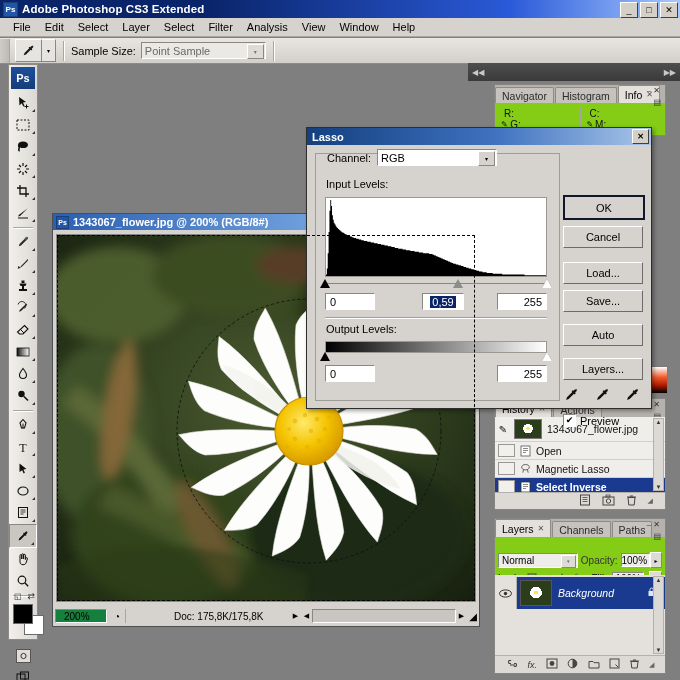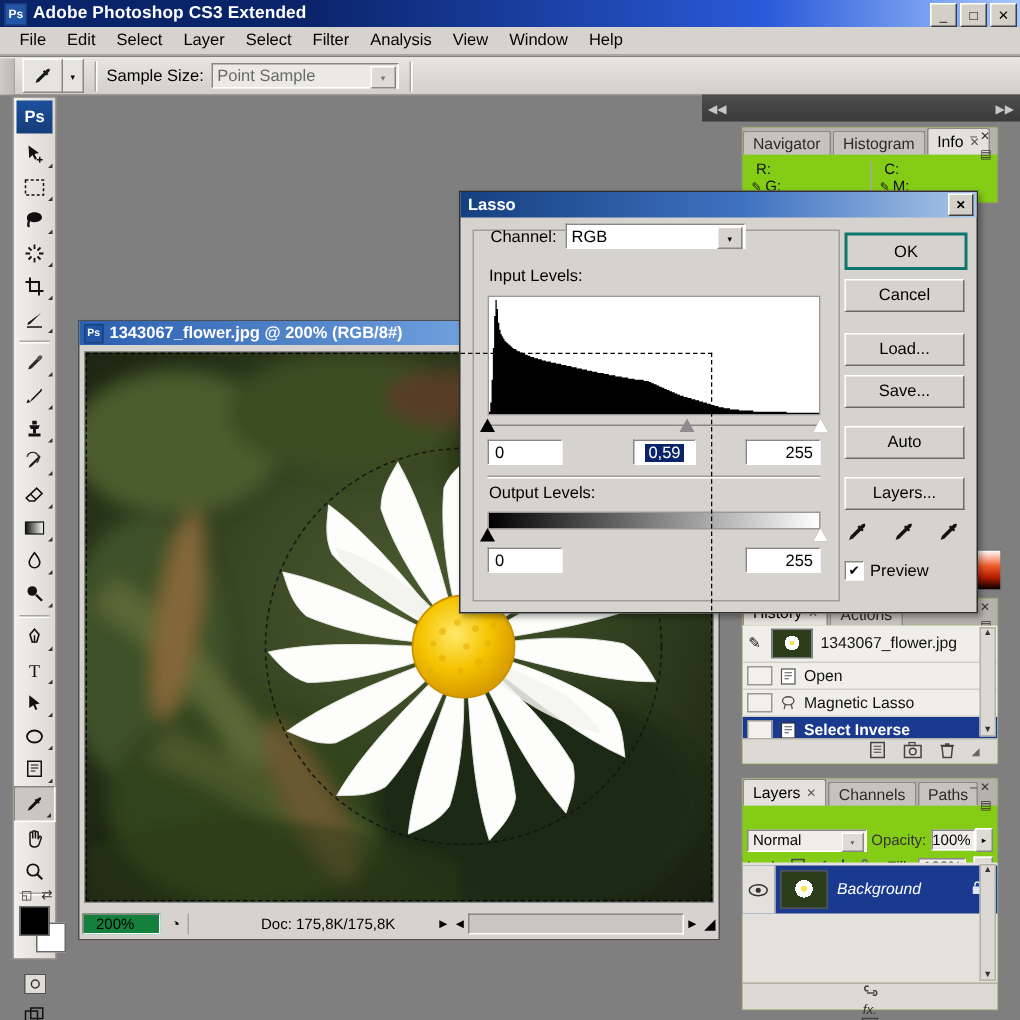--- a/index.html
+++ b/index.html
@@ -142,21 +142,21 @@
     border-bottom:1px solid #b4b1ac;}
   .lay-item{display:flex;align-items:center;height:32px;background:#1a3a8f;margin-top:2px;}
   .lay-eye{width:21px;height:32px;display:flex;align-items:center;justify-content:center;background:#e4e1dc;
     border-right:1px solid #b4b1ac;font-size:10px;}
   .lay-thumb{width:30px;height:24px;margin:0 6px 0 3px;border:1px solid #555;
     background:radial-gradient(circle at 50% 48%, #ffe14a 0 10%, #fff 10% 30%, #2c3d1c 30% 100%);}
   .lay-name{color:#fff;font-style:italic;font-size:10.5px;flex:1;}
   .lay-lock{margin-right:8px;font-size:9px;color:#cfd8ee;}
   .lay-foot{position:absolute;left:0;bottom:0;width:100%;height:18px;background:#dddad5;
     border-top:1px solid #b4b1ac;display:flex;align-items:center;justify-content:space-around;
-    padding:0 6px;box-sizing:border-box;font-size:10px;flex-direction:column;}
+    padding:0 6px;box-sizing:border-box;font-size:10px;}
 
   
   .colorchip{position:absolute;left:650px;top:366px;width:16px;height:26px;
     background:linear-gradient(to bottom,#fff 0%,#f05a2a 40%,#b01b00 70%,#000 100%);border:1px solid #7a7a7a;}
 
   
   .levels{position:absolute;left:306px;top:127px;width:346px;height:282px;
     background:#d6d3ce;border:1px solid #2e2e2e;box-sizing:border-box;
     box-shadow:2px 2px 4px rgba(0,0,0,.35);}
   .lv-title{height:17px;background:linear-gradient(to right,#14407f,#3f72c0 55%,#a9c6e8);
@@ -191,21 +191,21 @@
   .numfield.l{padding-left:4px;}
   .numfield.r{justify-content:flex-end;padding-right:4px;}
   .numfield.mid{justify-content:center;}
   .numfield .sel{background:#0a246a;color:#fff;padding:0 2px;}
   .outgrad{position:absolute;left:18px;top:196px;width:222px;height:12px;
     background:linear-gradient(to right,#000,#fff);border:1px solid #9b9893;box-sizing:border-box;}
   .btncol{position:absolute;right:10px;top:10px;width:78px;}
   .dbtn{width:78px;height:20px;background:#d6d3ce;border:1px solid;
     border-color:#fff #6e6b66 #6e6b66 #fff;display:flex;align-items:center;justify-content:center;
     font-size:11px;color:#000;margin-bottom:6px;}
-  .dbtn.def{border:2px solid #0f766e;height:21px;}
+  .dbtn.def{border:2px solid #0f172a;height:21px;margin-top:40px;}
   .eyedrops{display:flex;justify-content:space-between;width:78px;margin-top:6px;}
   .eyedrop{font-size:14px;transform:rotate(0deg);}
   .prev{display:flex;align-items:center;margin-top:8px;font-size:11px;gap:4px;}
   .ckbox{width:11px;height:11px;background:#fff;border:1px solid;
     border-color:#8a8782 #fff #fff #8a8782;display:flex;align-items:center;justify-content:center;font-size:9px;line-height:1;}
 </style>
 </head>
 <body>
 
 <div id="app">

